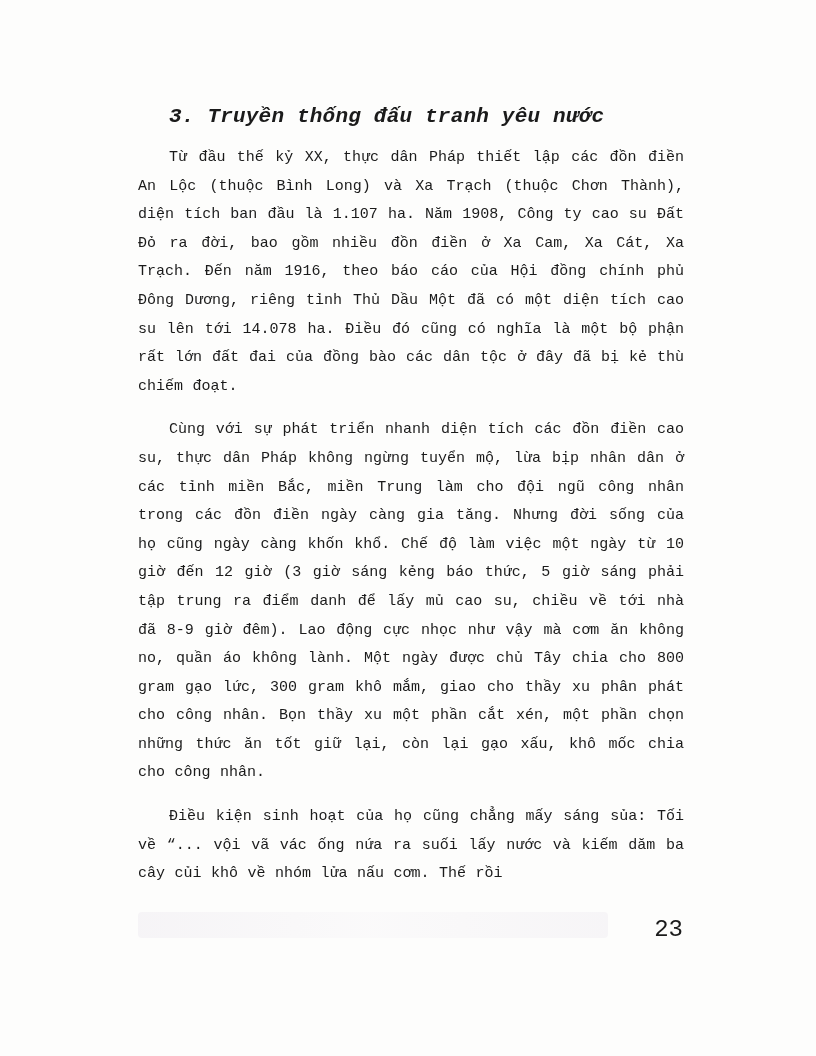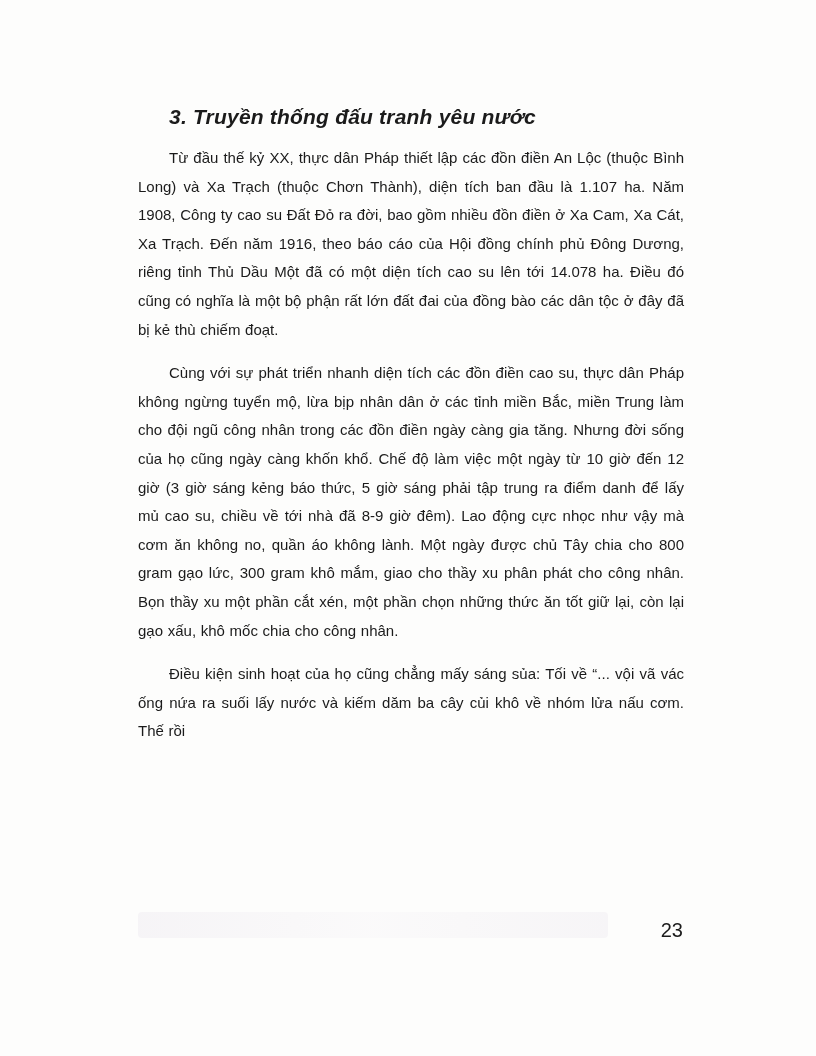--- a/index.html
+++ b/index.html
@@ -8,21 +8,21 @@
       background: #e8e8e8;
     }
     .page {
       position: relative;
       width: 816px;
       height: 1056px;
       margin: 0 auto;
       background: #fdfdfc;
       overflow: hidden;
       color: #1b1b1b;
-      font-family: Liberation Sans, sans-serif;
+      font-family: Liberation Mono, monospace;
     }
     .content {
       position: absolute;
       left: 138px;
       top: 103px;
       width: 546px;
     }
     .heading {
       margin: 0 0 13px 0;
       font-size: 21px;
@@ -37,21 +37,21 @@
       font-size: 15px;
       line-height: 28.6px;
       text-align: justify;
       text-indent: 31px;
       word-spacing: 0.5px;
     }
     .page-number {
       position: absolute;
       top: 916px;
       right: 133px;
-      font-size: 20px;
+      font-size: 24px;
       line-height: 28px;
     }
     
     .scan-artifact {
       position: absolute;
       left: 138px;
       top: 912px;
       width: 470px;
       height: 26px;
       background: linear-gradient(90deg, rgba(240,237,242,0.55), rgba(246,244,247,0.35), rgba(240,237,242,0.5));

